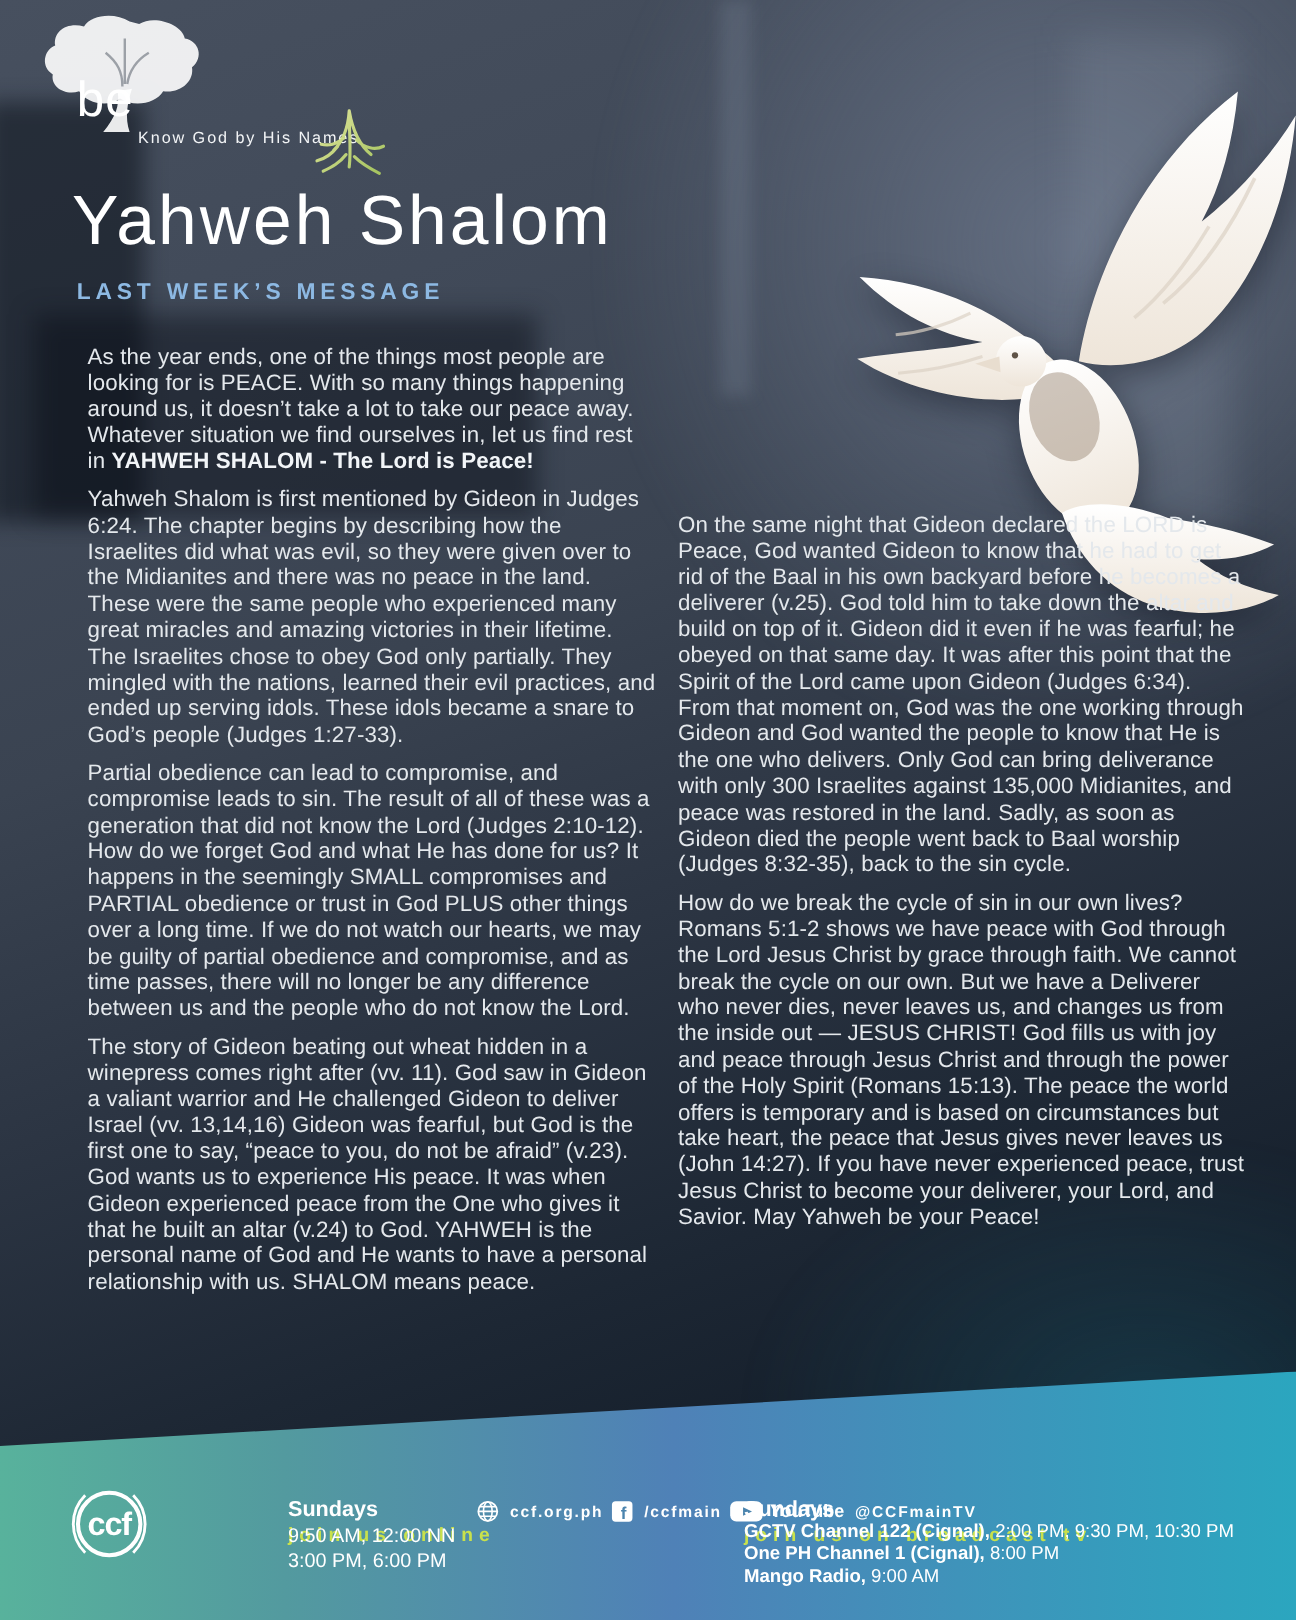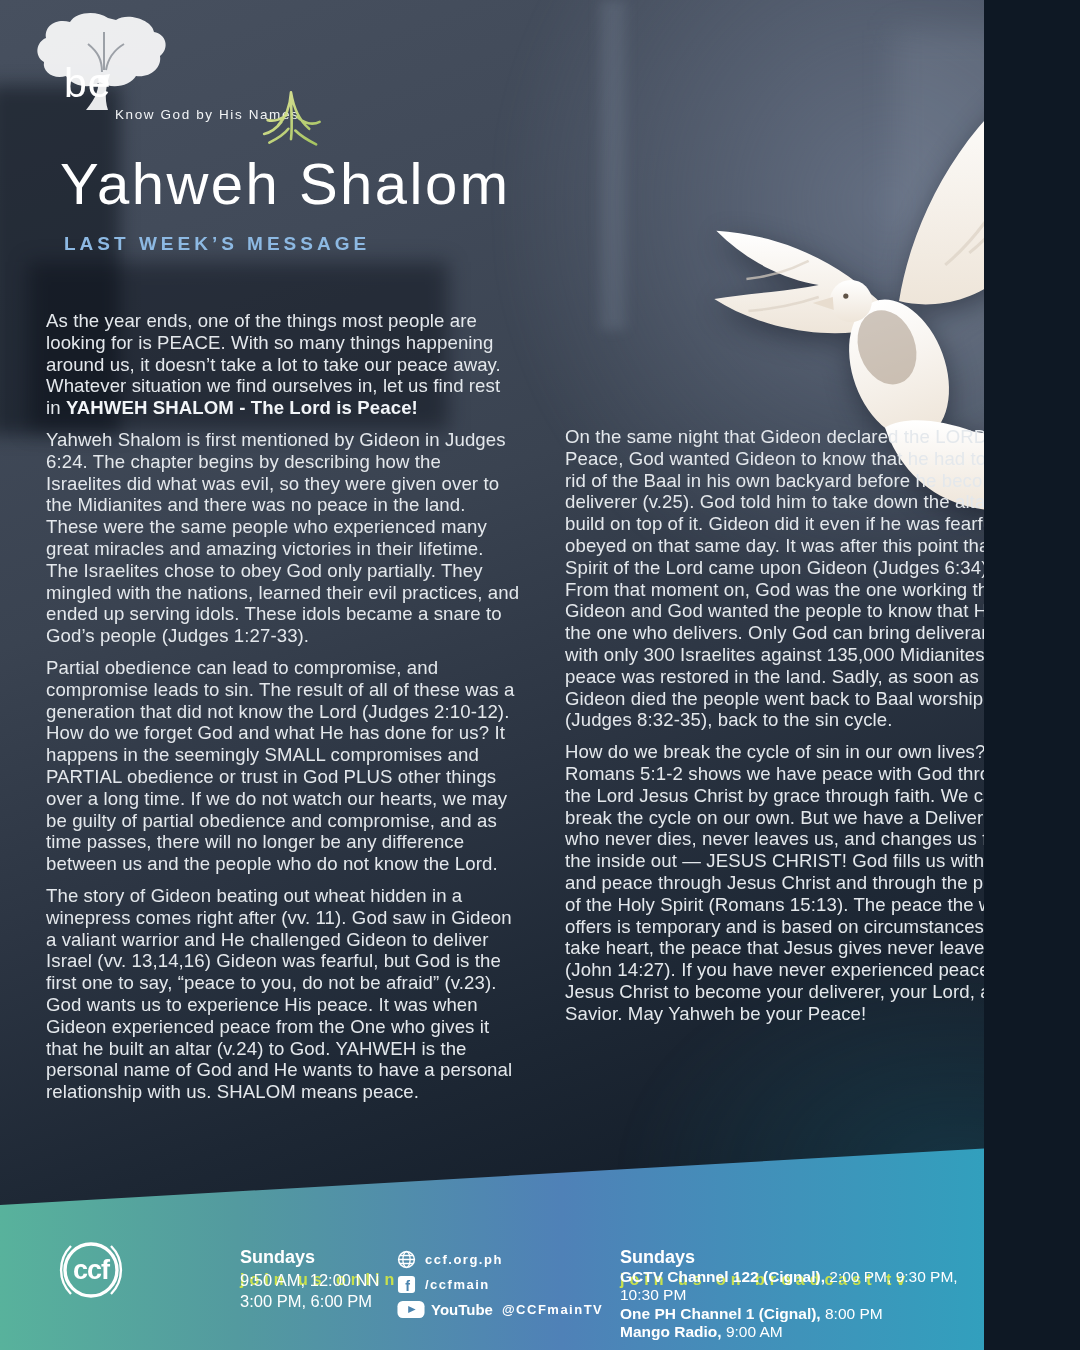--- a/index.html
+++ b/index.html
@@ -1,16 +1,16 @@
 <!DOCTYPE html>
 <html style="--accent: #c9e14b; --subtitle: #8db9e3; --grad_left: #58b29c; --grad_mid: #4f81b7; --grad_right: #2ba6bf; --rooted_from: #8ce4c6; --rooted_to: #35c79e;"><head>
 <meta charset="utf-8">
 <style>
   html,body{margin:0;padding:0;background:#0e1824;}
-  .page{position:relative;width:984px;height:1350px;overflow:hidden;
+  .page{position:relative;width:1080px;height:1350px;overflow:hidden;
         font-family:"Liberation Sans",sans-serif;background:#27303d;}
 
   
   .bg-base{position:absolute;inset:0;z-index:0;background:
     linear-gradient(160deg,#47505f 0%,#414a59 20%,#3a4351 38%,#2c3543 55%,#1d2734 72%,#131d29 86%,#0e1824 100%);}
   .bg-sheen{position:absolute;left:500px;top:-20px;width:600px;height:640px;z-index:0;
     background:radial-gradient(ellipse at 65% 35%,rgba(132,144,167,.55),rgba(132,144,167,0) 72%);filter:blur(8px);}
   .bg-stripe1{position:absolute;left:600px;top:0;width:26px;height:330px;background:rgba(172,182,202,.14);filter:blur(6px);z-index:0;}
   .bg-stripe2{position:absolute;left:893px;top:30px;width:132px;height:440px;background:rgba(160,172,192,.17);filter:blur(15px);z-index:0;}
   .bg-window1{position:absolute;left:-12px;top:85px;width:132px;height:350px;background:rgba(6,12,20,.5);filter:blur(9px);z-index:0;}
@@ -36,35 +36,35 @@
   .title{position:absolute;left:60px;top:150px;z-index:3;font-size:58px;font-weight:400;
     color:#ffffff;letter-spacing:2.5px;white-space:nowrap;}
   .subtitle{position:absolute;left:64px;top:233px;z-index:3;font-size:19px;font-weight:700;
     letter-spacing:4px;color:var(--subtitle);}
 
   
   .col{position:absolute;width:474px;z-index:3;font-size:18.6px;line-height:21.8px;
     color:#e4e8ec;letter-spacing:.1px;}
   .col p{margin:0 0 10px 0;}
   .col p b{font-weight:700;color:#f2f5f8;}
-  .col-left{left:46px;top:286px;margin-top:24px;}
+  .col-left{left:73px;top:286px;}
   .col-right{left:565px;top:426px;}
 
   
   .footer-band{position:absolute;left:0;top:1120px;width:1080px;height:230px;z-index:2;
     background:linear-gradient(90deg,var(--grad_left) 0%,#539a9f 22%,var(--grad_mid) 52%,#3f93ba 74%,var(--grad_right) 100%);
     clip-path:polygon(0 85px,100% 23px,100% 100%,0 100%);}
   .ccf-logo{position:absolute;left:58px;top:1237px;width:66px;height:66px;z-index:3;}
   .f-heading{position:absolute;top:1271px;z-index:3;font-size:16px;font-weight:700;
     letter-spacing:5px;color:var(--accent);}
   .f-heading.online{left:240px;} .f-heading.broadcast{left:620px;}
   .f-day{position:absolute;top:1247px;z-index:3;font-size:18px;font-weight:700;color:#fff;}
   .f-day.online{left:240px;} .f-day.broadcast{left:620px;}
   .f-times{position:absolute;left:240px;top:1270px;z-index:3;font-size:16.5px;line-height:20.5px;color:#fff;}
-  .f-links{position:absolute;left:397px;top:1250px;z-index:3;display:flex;flex-direction:column;gap:6px;}
+  .f-links{position:absolute;left:397px;top:1250px;z-index:3;display:flex;flex-direction:row;gap:6px;}
   .f-link{display:flex;align-items:center;gap:9px;color:#fff;font-size:13px;
     letter-spacing:1.5px;font-weight:700;cursor:pointer;}
   .yt-brand{font-size:15px;font-weight:700;letter-spacing:0;margin-left:-3px;}
   .f-lines{position:absolute;left:620px;top:1268px;z-index:3;font-size:15.5px;line-height:18.4px;color:#fff;}
   .f-lines p{margin:0;}
   .f-lines b{font-weight:700;}
 </style>
 </head>
 <body>
 

